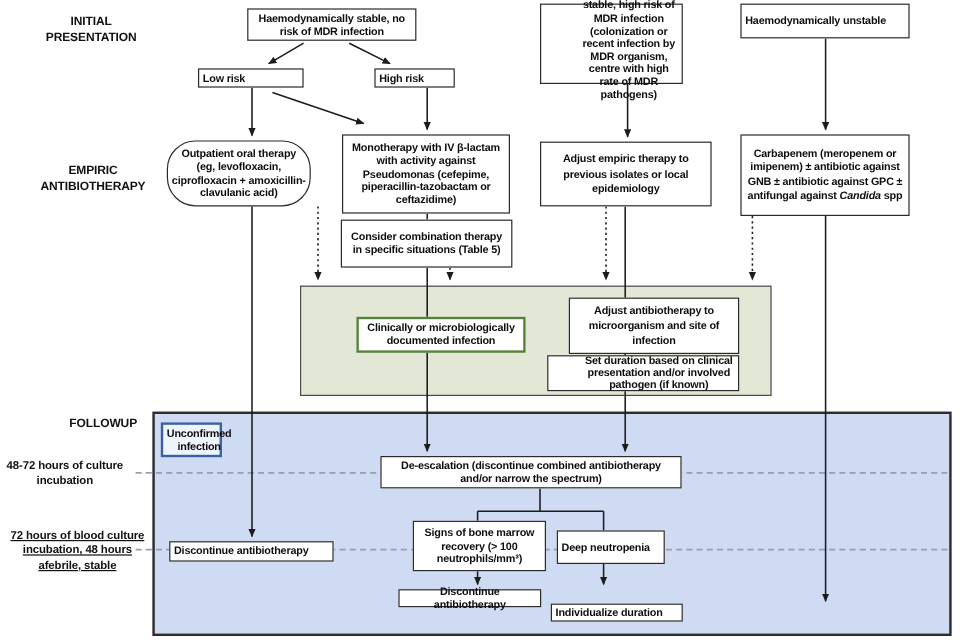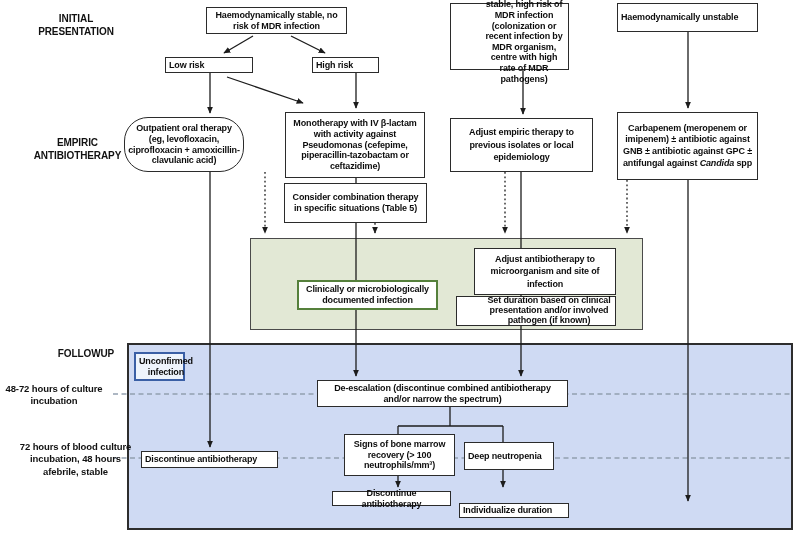--- a/index.html
+++ b/index.html
@@ -81,53 +81,53 @@
     <line class="dot" x1="265" y1="172" x2="265" y2="233" marker-end="url(#arw)"></line>
     <line class="dot" x1="375" y1="223" x2="375" y2="233" marker-end="url(#arw)"></line>
     <line class="dot" x1="505" y1="172" x2="505" y2="233" marker-end="url(#arw)"></line>
     <line class="dot" x1="627" y1="180" x2="627" y2="233" marker-end="url(#arw)"></line>
   </svg>
 
   <div class="stage-label" style="left:26px;top:12px;width:100px;">INITIAL PRESENTATION</div>
   <div class="stage-label" style="left:20px;top:136px;width:115px;">EMPIRIC ANTIBIOTHERAPY</div>
   <div class="stage-label" style="left:53px;top:347px;width:66px;">FOLLOWUP</div>
   <div class="stage-label small" style="left:0px;top:383px;width:108px;">48-72 hours of culture incubation</div>
-  <div class="stage-label small" style="left:18px;top:441px;width:115px;">72 hours of blood culture incubation, 48 hours afebrile, stable</div>
+  <div class="stage-label small" style="left:7px;top:441px;width:115px;text-decoration:underline;">72 hours of blood culture incubation, 48 hours afebrile, stable</div>
 
   <div class="node" style="left:206px;top:7px;width:141px;height:27px;">
     <span>Haemodynamically stable, no risk of MDR infection</span>
   </div>
   <div class="node" style="left:450px;top:3px;width:119px;height:67px;line-height:1.18;padding-left:32px;">
     <span>Haemodynamically stable, high risk of MDR infection (colonization or recent infection by MDR organism, centre with high rate of MDR pathogens)</span>
   </div>
   <div class="node" style="left:617px;top:3px;width:141px;height:29px;line-height:1.5;">
     <span>Haemodynamically unstable</span>
   </div>
   <div class="node" style="left:165px;top:57px;width:88px;height:16px;">
     <span>Low risk</span>
   </div>
   <div class="node" style="left:312px;top:57px;width:67px;height:16px;">
     <span>High risk</span>
   </div>
-  <div class="node" style="left:124px;top:117px;width:120px;height:55px;border-radius:24px;">
+  <div class="node" style="left:139px;top:117px;width:120px;height:55px;border-radius:24px;">
     <span>Outpatient oral therapy (eg, levofloxacin, ciprofloxacin + amoxicillin-clavulanic acid)</span>
   </div>
   <div class="node" style="left:285px;top:112px;width:140px;height:66px;">
     <span>Monotherapy with IV β-lactam with activity against Pseudomonas (cefepime, piperacillin-tazobactam or ceftazidime)</span>
   </div>
   <div class="node" style="left:284px;top:183px;width:143px;height:40px;">
     <span>Consider combination therapy in specific situations (Table 5)</span>
   </div>
   <div class="node" style="left:450px;top:118px;width:143px;height:54px;line-height:1.4;">
     <span>Adjust empiric therapy to previous isolates or local epidemiology</span>
   </div>
   <div class="node" style="left:617px;top:112px;width:141px;height:68px;line-height:1.3;">
     <span><span>Carbapenem (meropenem or imipenem) ± antibiotic against GNB ± antibiotic against GPC ± antifungal against</span> <i>Candida</i> <span>spp</span></span>
   </div>
-  <div class="node green-border" style="left:297px;top:280px;width:141px;height:30px;">
+  <div class="node green-border" style="left:297px;top:264px;width:141px;height:30px;">
     <span>Clinically or microbiologically documented infection</span>
   </div>
   <div class="node" style="left:474px;top:248px;width:142px;height:47px;line-height:1.35;">
     <span>Adjust antibiotherapy to microorganism and site of infection</span>
   </div>
   <div class="node tight" style="left:456px;top:296px;width:160px;height:30px;">
     <span>Set duration based on clinical presentation and/or involved pathogen (if known)</span>
   </div>
   <div class="node blue-border" style="left:134px;top:352px;width:51px;height:29px;">
     <span>Unconfirmed infection</span>

